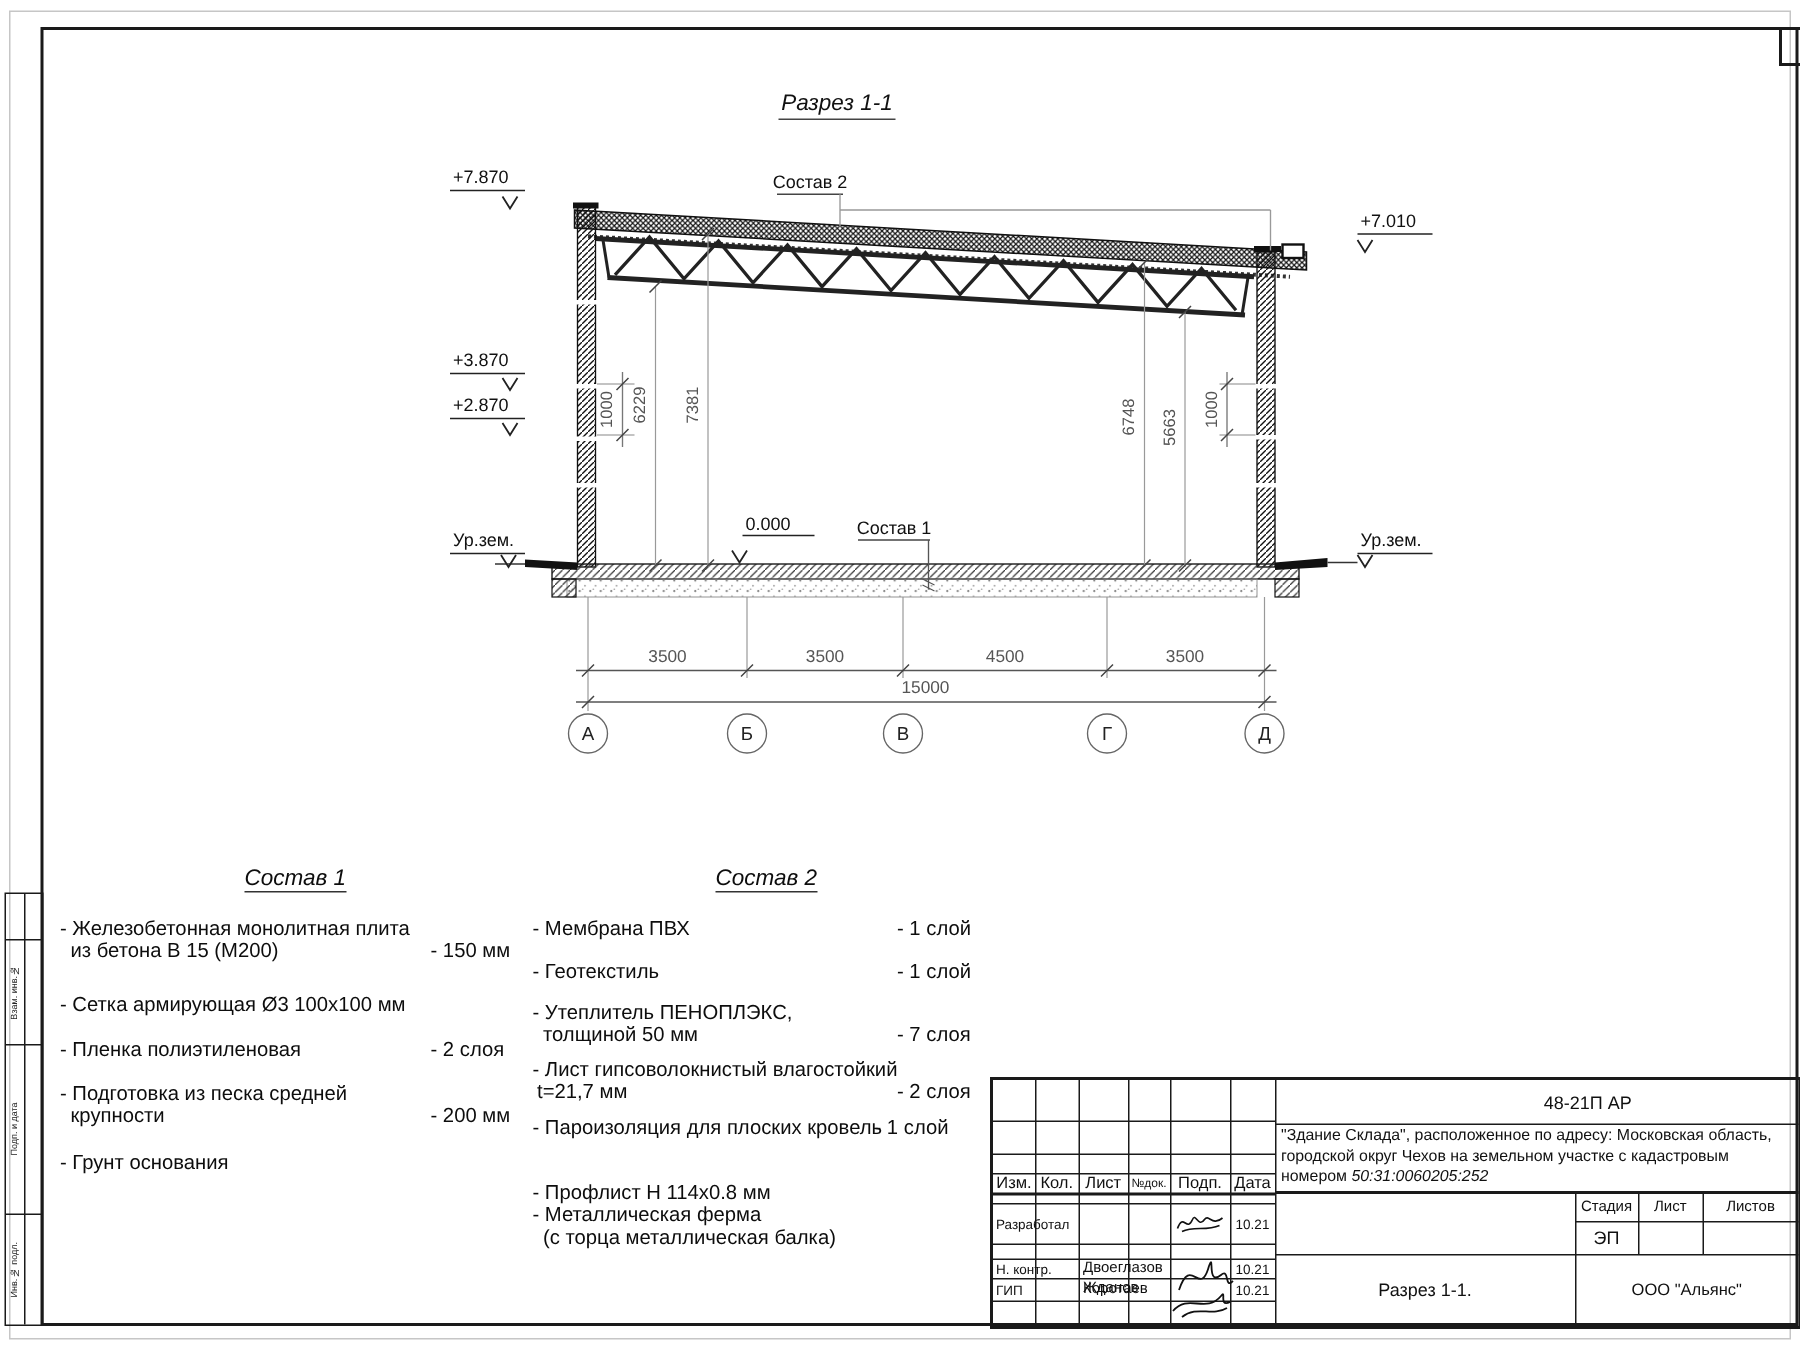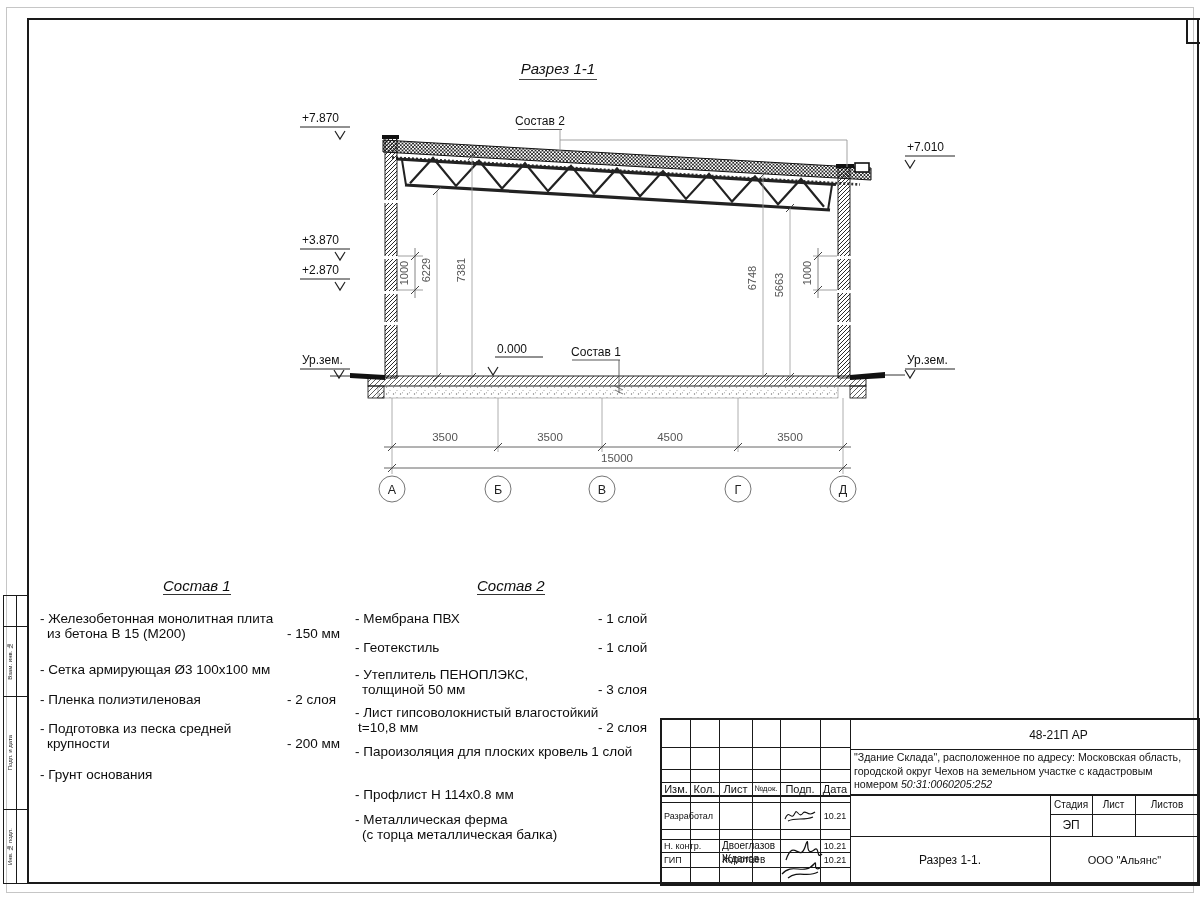--- a/index.html
+++ b/index.html
@@ -271,32 +271,32 @@
       <div>- Мембрана ПВХ</div>
       <span class="val">- 1 слой</span>
     </div>
     <div class="srow" style="margin-bottom:12px;">
       <div>- Геотекстиль</div>
       <span class="val">- 1 слой</span>
     </div>
     <div class="srow" style="margin-bottom:8px;">
       <div>- Утеплитель ПЕНОПЛЭКС,</div>
       <div class="l2">толщиной 50 мм</div>
-      <span class="val">- 3 слоя</span>
+      <span class="val">- 7 слоя</span>
     </div>
     <div class="srow" style="margin-bottom:9px;">
       <div>- Лист гипсоволокнистый влагостойкий</div>
-      <div style="padding-left:3px;">t=10,8 мм</div>
+      <div style="padding-left:3px;">t=21,7 мм</div>
       <span class="val">- 2 слоя</span>
     </div>
     <div class="srow" style="margin-bottom:28px;">
       <div>- Пароизоляция для плоских кровель</div>
       <span class="val" style="left:228px;">- 1 слой</span>
     </div>
-    <div class="srow" style="margin-bottom:10px;">
+    <div class="srow" style="">
       <div>- Профлист Н 114х0.8 мм</div>
     </div>
     <div class="srow">
       <div>- Металлическая ферма</div>
       <div class="l2">(с торца металлическая балка)</div>
     </div>
   </div>
 
   <div class="tb">
 

